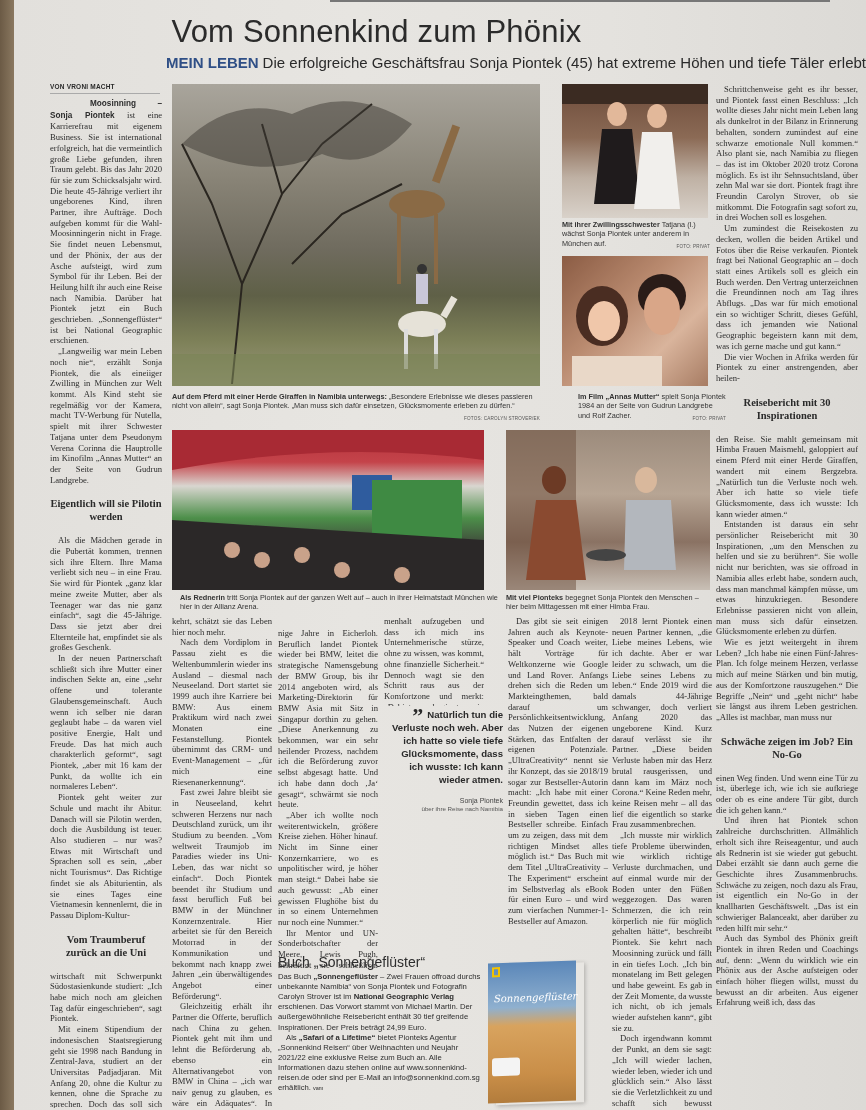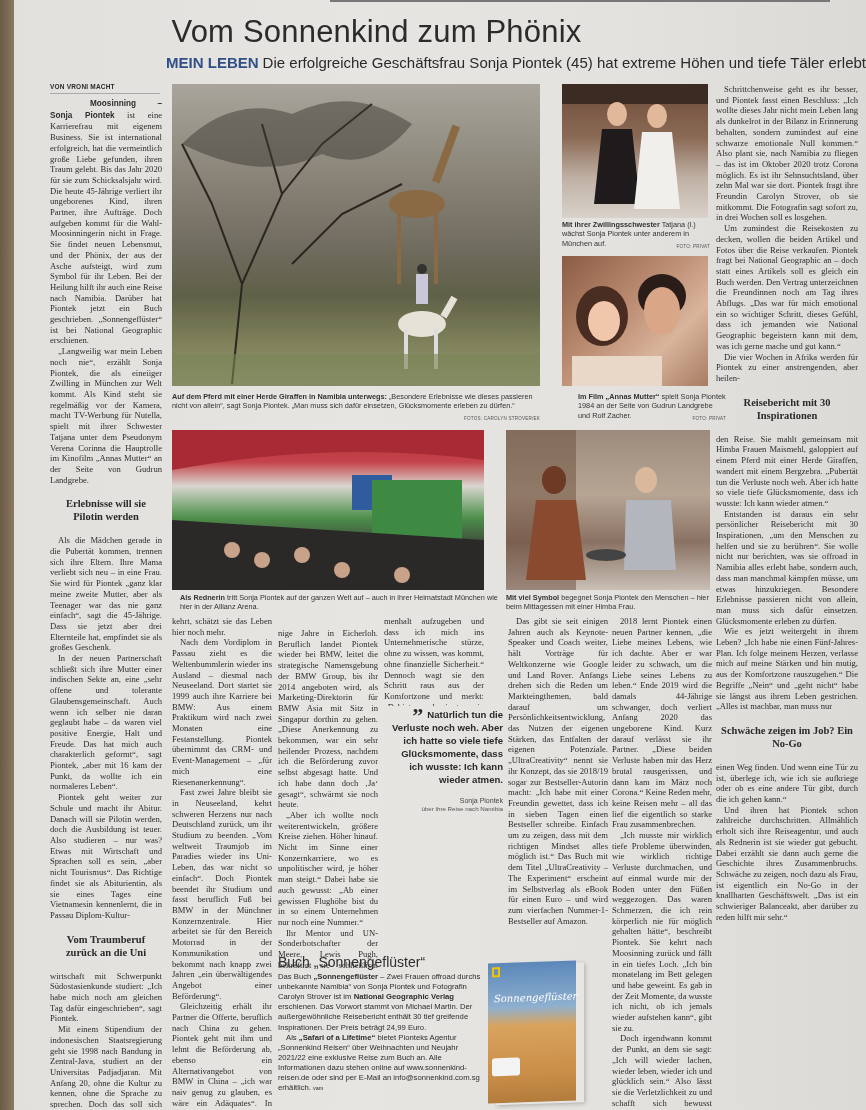--- a/index.html
+++ b/index.html
@@ -85,21 +85,21 @@
 
 <h1 class="headline">Vom Sonnenkind zum Phönix</h1>
 <div class="subhead">
   <span class="kicker">MEIN LEBEN</span><span>Die erfolgreiche Geschäftsfrau Sonja Piontek (45) hat extreme Höhen und tiefe Täler erlebt</span>
 </div>
 <div class="byline">VON VRONI MACHT</div>
 
 <div class="col" style="left:50px; top:98px; width:112px; height:1010px; overflow:hidden;">
   <p class="first"><span class="lead">Moosinning – Sonja Piontek</span> <span>ist eine Karrierefrau mit eigenem Business. Sie ist international erfolgreich, hat die vermeintlich große Liebe gefunden, ihren Traum gelebt. Bis das Jahr 2020 für sie zum Schicksalsjahr wird. Die heute 45-Jährige verliert ihr ungeborenes Kind, ihren Partner, ihre Aufträge. Doch aufgeben kommt für die Wahl-Moosinningerin nicht in Frage. Sie findet neuen Lebensmut, und der Phönix, der aus der Asche aufsteigt, wird zum Symbol für ihr Leben. Bei der Heilung hilft ihr auch eine Reise nach Namibia. Darüber hat Piontek jetzt ein Buch geschrieben. „Sonnengeflüster“ ist bei National Geographic erschienen.</span></p>
   <p>„Langweilig war mein Leben noch nie“, erzählt Sonja Piontek, die als eineiiger Zwilling in München zur Welt kommt. Als Kind steht sie regelmäßig vor der Kamera, macht TV-Werbung für Nutella, spielt mit ihrer Schwester Tatjana unter dem Pseudonym Verena Corinna die Hauptrolle im Kinofilm „Annas Mutter“ an der Seite von Gudrun Landgrebe.</p>
-  <div class="subhead-col">Erlebnisse will sie Pilotin werden</div>
+  <div class="subhead-col">Eigentlich will sie Pilotin werden</div>
   <p>Als die Mädchen gerade in die Pubertät kommen, trennen sich ihre Eltern. Ihre Mama verliebt sich neu – in eine Frau. Sie wird für Piontek „ganz klar meine zweite Mutter, aber als Teenager war das nie ganz einfach“, sagt die 45-Jährige. Dass sie jetzt aber drei Elternteile hat, empfindet sie als großes Geschenk.</p>
   <p>In der neuen Partnerschaft schließt sich ihre Mutter einer indischen Sekte an, eine „sehr offene und tolerante Glaubensgemeinschaft. Auch wenn ich selber nie daran geglaubt habe – da waren viel positive Energie, Halt und Freude. Das hat mich auch charakterlich geformt“, sagt Piontek, „aber mit 16 kam der Punkt, da wollte ich ein normaleres Leben“.</p>
   <p>Piontek geht weiter zur Schule und macht ihr Abitur. Danach will sie Pilotin werden, doch die Ausbildung ist teuer. Also studieren – nur was? Etwas mit Wirtschaft und Sprachen soll es sein, „aber nicht Tourismus“. Das Richtige findet sie als Abiturientin, als sie eines Tages eine Vietnamesin kennenlernt, die in Passau Diplom-Kultur-</p>
   <div class="subhead-col">Vom Traumberuf zurück an die Uni</div>
   <p class="first">wirtschaft mit Schwerpunkt Südostasienkunde studiert: „Ich habe mich noch am gleichen Tag dafür eingeschrieben“, sagt Piontek.</p>
   <p>Mit einem Stipendium der indonesischen Staatsregierung geht sie 1998 nach Bandung in Zentral-Java, studiert an der Universitas Padjadjaran. Mit Anfang 20, ohne die Kultur zu kennen, ohne die Sprache zu sprechen. Doch das soll sich schnell ändern. Dem Piontek lebt bei einer muslimischen Familie mit vier Brüdern. „Es war eine tolle Erfahrung, wir haben bis heute eine enge Verbindung. Sie sind wie eine zweite Familie für mich“, erzählt die 45-Jährige.</p>
 
 </div>
 
 <div class="photo" style="left:172px; top:84px; width:368px; height:302px; background: linear-gradient(180deg,#a9a59c 0%,#8a8578 30%,#6f6b5e 55%,#5f6047 70%,#7d8058 85%,#9b9a7c 100%);">
@@ -155,26 +155,27 @@
 <div class="caption" style="left:562px; top:392px; width:148px;margin-left:16px;">
   <b>Im Film „Annas Mutter“</b> <span>spielt Sonja Piontek 1984 an der Seite von Gudrun Landgrebe und Rolf Zacher.</span>
   <span class="credit">FOTO: PRIVAT</span>
 </div>
 
 <div class="col" style="left:716px; top:84px; width:142px; height:1024px; overflow:hidden;">
   <p>Schrittchenweise geht es ihr besser, und Piontek fasst einen Beschluss: „Ich wollte dieses Jahr nicht mein Leben lang als dunkelrot in der Bilanz in Erinnerung behalten, sondern zumindest auf eine schwarze emotionale Null kommen.“ Also plant sie, nach Namibia zu fliegen – das ist im Oktober 2020 trotz Corona möglich. Es ist ihr Sehnsuchtsland, über zehn Mal war sie dort. Piontek fragt ihre Freundin Carolyn Strover, ob sie mitkommt. Die Fotografin sagt sofort zu, in drei Wochen soll es losgehen.</p>
   <p>Um zumindest die Reisekosten zu decken, wollen die beiden Artikel und Fotos über die Reise verkaufen. Piontek fragt bei National Geographic an – doch statt eines Artikels soll es gleich ein Buch werden. Den Vertrag unterzeichnen die Freundinnen noch am Tag ihres Abflugs. „Das war für mich emotional ein so wichtiger Schritt, dieses Gefühl, dass ich jemanden wie National Geographic begeistern kann mit dem, was ich gerne mache und gut kann.“</p>
   <p>Die vier Wochen in Afrika werden für Piontek zu einer anstrengenden, aber heilen-</p>
   <div class="subhead-col">Reisebericht mit 30 Inspirationen</div>
-  <p class="first">den Reise. Sie mahlt gemeinsam mit Himba Frauen Maismehl, galoppiert auf einem Pferd mit einer Herde Giraffen, wandert mit einem Bergzebra. „Pubertät tun die Verluste noch weh. Aber ich hatte so viele tiefe Glücksmomente, dass ich wusste: Ich kann wieder atmen.“</p>
+  <p class="first">den Reise. Sie mahlt gemeinsam mit Himba Frauen Maismehl, galoppiert auf einem Pferd mit einer Herde Giraffen, wandert mit einem Bergzebra. „Natürlich tun die Verluste noch weh. Aber ich hatte so viele tiefe Glücksmomente, dass ich wusste: Ich kann wieder atmen.“</p>
   <p>Entstanden ist daraus ein sehr persönlicher Reisebericht mit 30 Inspirationen, „um den Menschen zu helfen und sie zu berühren“. Sie wolle nicht nur berichten, was sie offroad in Namibia alles erlebt habe, sondern auch, dass man manchmal kämpfen müsse, um etwas hinzukriegen. Besondere Erlebnisse passieren nicht von allein, man muss sich dafür einsetzen. Glücksmomente erleben zu dürfen.</p>
   <p>Wie es jetzt weitergeht in ihrem Leben? „Ich habe nie einen Fünf-Jahres-Plan. Ich folge meinem Herzen, verlasse mich auf meine Stärken und bin mutig, aus der Komfortzone rauszugehen.“ Die Begriffe „Nein“ und „geht nicht“ habe sie längst aus ihrem Leben gestrichen. „Alles ist machbar, man muss nur</p>
   <div class="subhead-col">Schwäche zeigen im Job? Ein No-Go</div>
   <p class="first">einen Weg finden. Und wenn eine Tür zu ist, überlege ich, wie ich sie aufkriege oder ob es eine andere Tür gibt, durch die ich gehen kann.“</p>
   <p>Und ihren hat Piontek schon zahlreiche durchschritten. Allmählich erholt sich ihre Reiseagentur, und auch als Rednerin ist sie wieder gut gebucht. Dabei erzählt sie dann auch gerne die Geschichte ihres Zusammenbruchs. Schwäche zu zeigen, noch dazu als Frau, ist eigentlich ein No-Go in der knallharten Geschäftswelt. „Das ist ein schwieriger Balanceakt, aber darüber zu reden hilft mir sehr.“</p>
+  <p>Auch das Symbol des Phönix greift Piontek in ihren Reden und Coachings auf, denn: „Wenn du wirklich wie ein Phönix aus der Asche aufsteigen oder einfach höher fliegen willst, musst du bewusst an dir arbeiten. Aus eigener Erfahrung weiß ich, dass das</p>
 </div>
 
 <div class="photo" style="left:172px; top:430px; width:312px; height:160px; background: linear-gradient(180deg,#b4323a 0%,#c4434a 20%,#d9d6d0 35%,#4d8f4a 55%,#3d3a38 75%,#2a2726 100%);">
   <svg width="312" height="160">
     <path d="M0 0 L312 0 L312 30 Q160 10 0 40Z" fill="#a82a34"></path>
     <rect x="180" y="45" width="40" height="35" fill="#2f5c9e"></rect>
     <rect x="200" y="50" width="90" height="60" fill="#3f8a43"></rect>
     <path d="M0 90 L312 110 L312 160 L0 160Z" fill="#2b2828"></path>
     <g fill="#c9a28a">
         <circle cx="60" cy="120" r="8"></circle>
@@ -193,21 +194,21 @@
   <svg width="204" height="160">
     <rect x="0" y="0" width="70" height="160" fill="#6b4d3c" opacity=".5"></rect>
     <ellipse cx="48" cy="50" rx="12" ry="14" fill="#6c3a25"></ellipse>
     <path d="M30 70 L70 70 L80 150 L20 150Z" fill="#8a4a30"></path>
     <ellipse cx="140" cy="50" rx="11" ry="13" fill="#d9b89c"></ellipse>
     <path d="M120 70 L165 70 L170 140 L118 140Z" fill="#b3b7bd"></path>
     <ellipse cx="100" cy="125" rx="20" ry="6" fill="#444"></ellipse>
   </svg>
 </div>
 <div class="caption" style="left:506px; top:593px; width:205px;">
-  <b>Mit viel Symbol</b> <span>begegnet Sonja Piontek den Menschen – hier beim Mittagessen mit einer Himba Frau.</span>
+  <b>Mit viel Pionteks</b> <span>begegnet Sonja Piontek den Menschen – hier beim Mittagessen mit einer Himba Frau.</span>
 </div>
 
 <div class="col" style="left:172px; top:616px; width:100px; height:494px; overflow:hidden;">
   <p class="first">kehrt, schätzt sie das Leben hier noch mehr.</p>
   <p>Nach dem Vordiplom in Passau zieht es die Weltenbummlerin wieder ins Ausland – diesmal nach Neuseeland. Dort startet sie 1999 auch ihre Karriere bei BMW: Aus einem Praktikum wird nach zwei Monaten eine Festanstellung. Piontek übernimmt das CRM- und Event-Management – „für mich eine Riesenanerkennung“.</p>
   <p>Fast zwei Jahre bleibt sie in Neuseeland, kehrt schweren Herzens nur nach Deutschland zurück, um ihr Studium zu beenden. „Vom weltweit Traumjob im Paradies wieder ins Uni-Leben, das war nicht so einfach“. Doch Piontek beendet ihr Studium und fasst beruflich Fuß bei BMW in der Münchner Konzernzentrale. Hier arbeitet sie für den Bereich Motorrad in der Kommunikation und bekommt nach knapp zwei Jahren „ein überwältigendes Angebot einer Beförderung“.</p>
   <p>Gleichzeitig erhält ihr Partner die Offerte, beruflich nach China zu gehen. Piontek geht mit ihm und lehnt die Beförderung ab, ebenso ein Alternativangebot von BMW in China – „ich war naiv genug zu glauben, es wäre ein Adäquates“. In Peking betreut sie stattdessen als Creative Director VW, Audi, Mercedes, erst bei einer Marketingagentur, später freiberuflich. Dort schreibt sie auch ihr erstes Buch, „China, die türkise Couch und ich“ ist ein interkultureller und persönlicher Führer mit Geschichten aus dem Alltagsleben in China und erscheint 2009.</p>
 
 </div>
 

